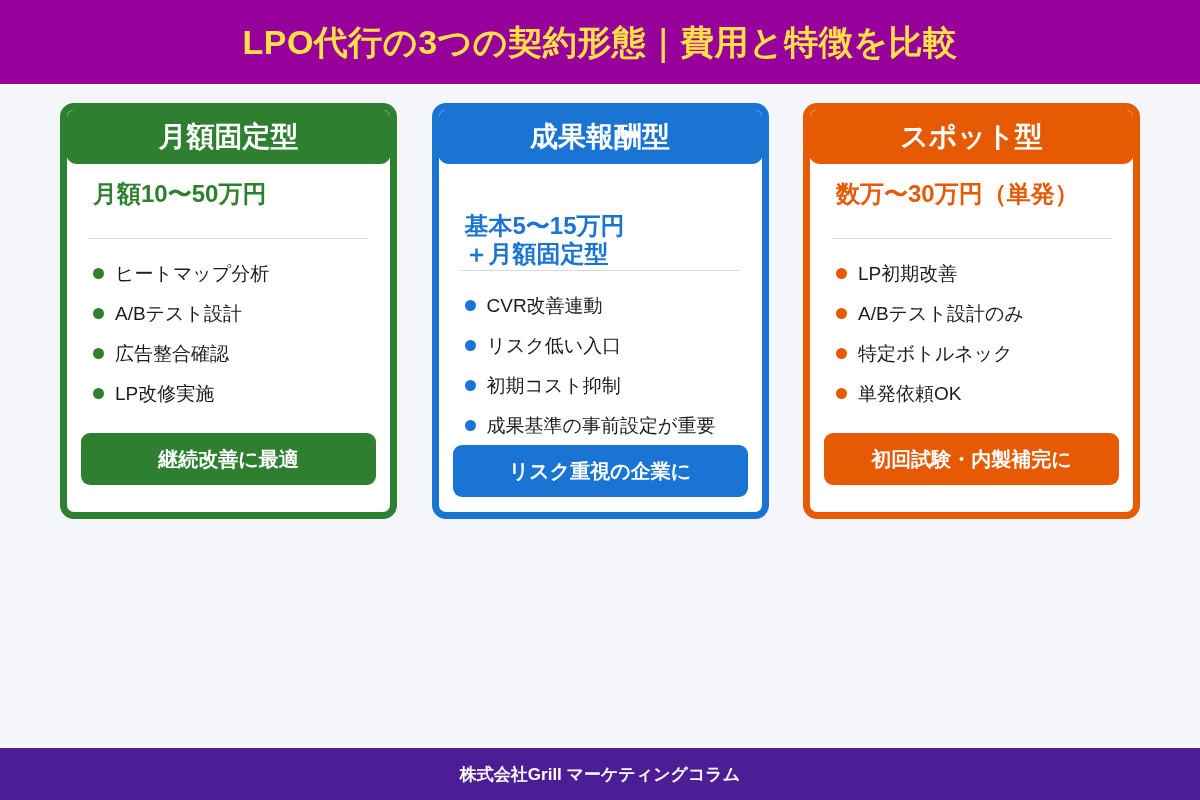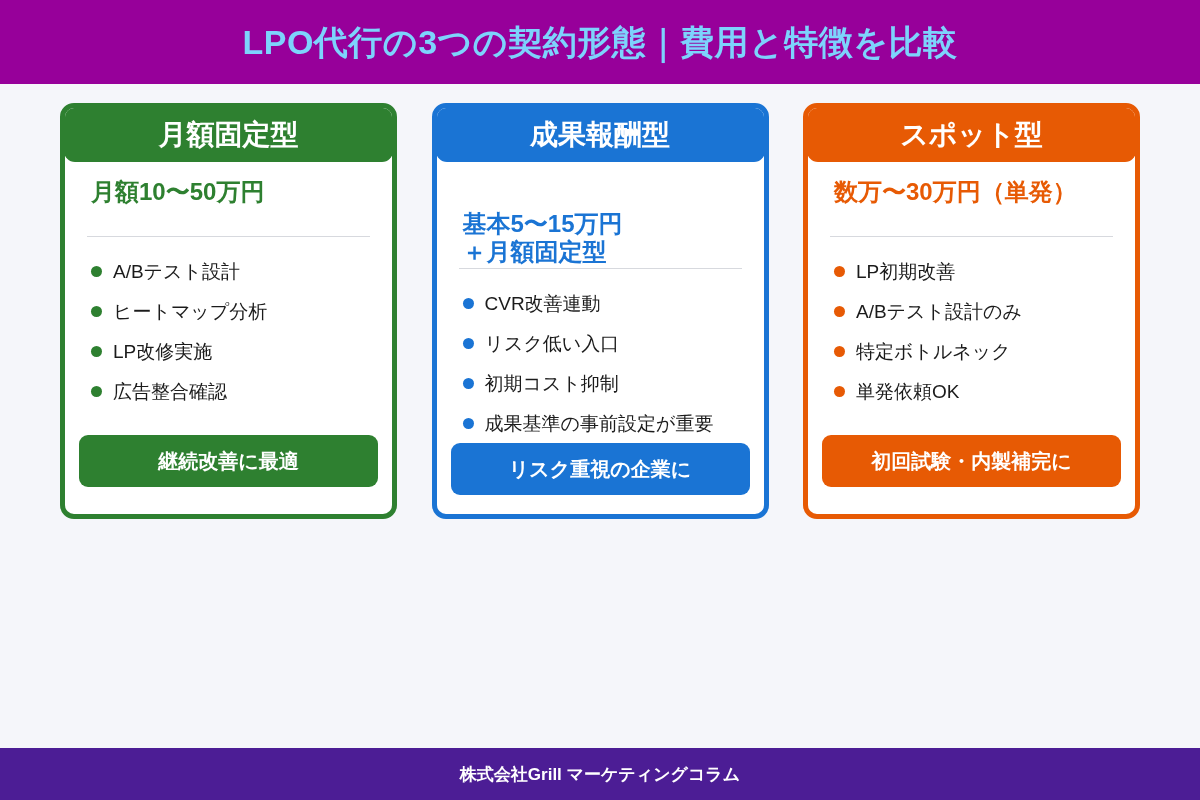--- a/index.html
+++ b/index.html
@@ -21,21 +21,21 @@
     left: 0;
     top: 0;
     width: 1200px;
     height: 84px;
     background: #97009a;
     display: flex;
     align-items: center;
     justify-content: center;
   }
   .header-title {
-    color: #7dd3fc;
+    color: #fde047;
     font-size: 34px;
     font-weight: bold;
     letter-spacing: 0.5px;
     white-space: nowrap;
     line-height: 1;
   }
 
   
   .cards-row {
     position: absolute;
@@ -46,21 +46,21 @@
     display: flex;
     justify-content: space-between;
   }
 
   .card {
     width: 337px;
     height: 416px;
     box-sizing: border-box;
     background: #ffffff;
     border-radius: 14px;
-    border: 5px solid #0ea5e9;
+    border: 7px solid #0ea5e9;
     display: flex;
     flex-direction: column;
     overflow: hidden;
     position: relative;
   }
   .card.theme-green  { border-color: #2e8030; }
   .card.theme-blue   { border-color: #1a74d4; }
   .card.theme-orange { border-color: #e75a04; }
 
   .card-header {
@@ -186,33 +186,33 @@
     <div class="card-header">
       <div class="card-header-title">月額固定型</div>
     </div>
     <div class="card-price">
       <span class="price-line-1">月額10〜50万円</span>
     </div>
     <div class="card-divider"></div>
     <ul class="card-list">
       <li>
         <span class="bullet"></span>
+        <span>ヒートマップ分析</span>
+      </li>
+      <li>
+        <span class="bullet"></span>
         <span>A/Bテスト設計</span>
       </li>
       <li>
         <span class="bullet"></span>
-        <span>ヒートマップ分析</span>
+        <span>広告整合確認</span>
       </li>
       <li>
         <span class="bullet"></span>
         <span>LP改修実施</span>
-      </li>
-      <li>
-        <span class="bullet"></span>
-        <span>広告整合確認</span>
       </li>
     </ul>
     <div class="card-footer-btn">継続改善に最適</div>
   </div>
 
   <div class="card theme-blue">
     <div class="card-header">
       <div class="card-header-title">成果報酬型</div>
     </div>
     <div class="card-price">

